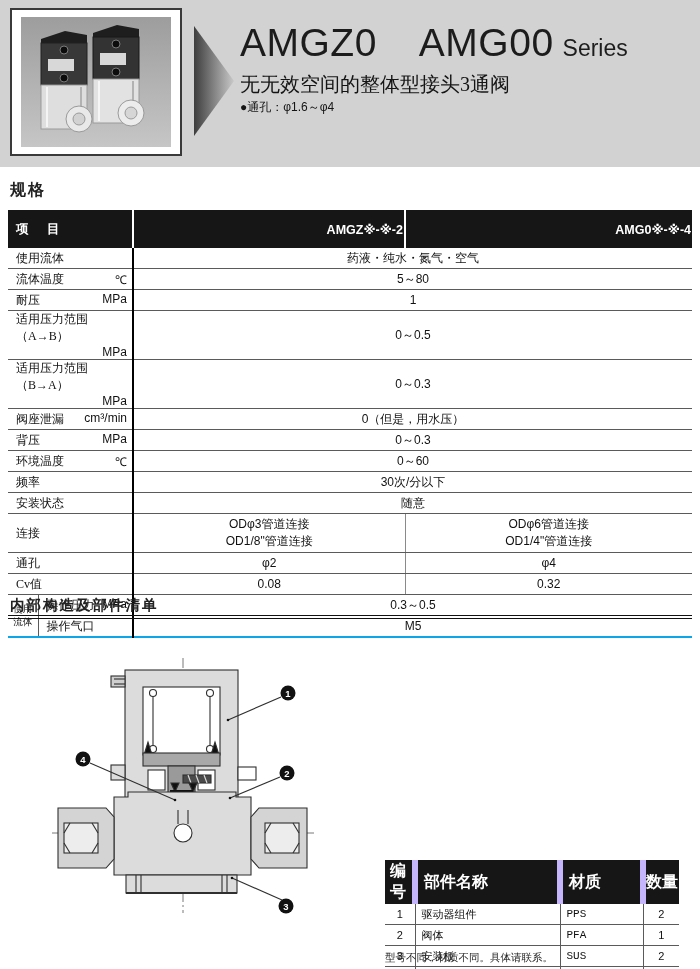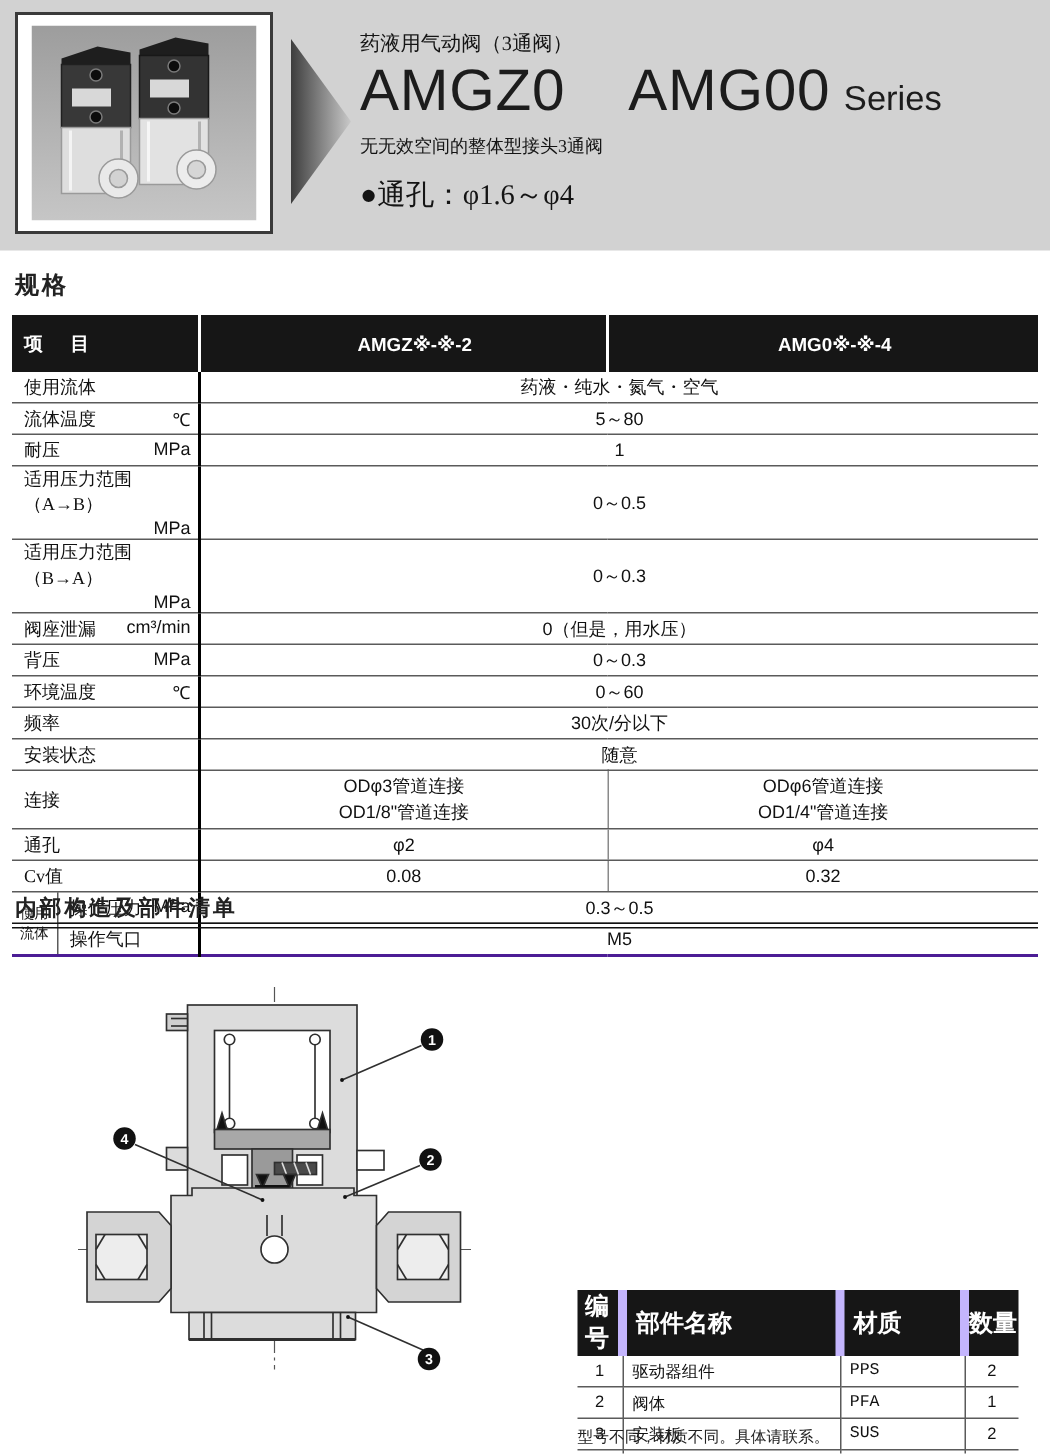--- a/index.html
+++ b/index.html
@@ -10,38 +10,38 @@
   .band{position:absolute;left:0;top:0;width:700px;height:167px;background:#d2d2d2;}
   .photo-box{position:absolute;left:10px;top:8px;width:168px;height:144px;background:#fff;
              border:2px solid #3a3a3a;display:flex;align-items:center;justify-content:center;}
   .arrow-wrap{position:absolute;left:194px;top:26px;}
   .head-text{position:absolute;left:240px;top:20px;width:450px;}
   .cat{font-family:"Liberation Serif",serif;font-size:13.5px;color:#141414;}
   .title-row{margin-top:1px;white-space:nowrap;}
   .big{font-size:39px;color:#1c1c1c;letter-spacing:0.5px;}
   .big.second{margin-left:42px;margin-top:36px;}
   .series{font-size:23px;color:#1c1c1c;margin-left:9px;}
-  .sub{font-family:"Liberation Serif",serif;font-size:12px;margin-top:6px;color:#141414;}
-  .bullet{font-family:Liberation Serif, serif;font-size:19px;margin-top:11px;color:#141414;}
+  .sub{font-family:"Liberation Serif",serif;font-size:20px;margin-top:6px;color:#141414;}
+  .bullet{font-family:Liberation Sans, sans-serif;font-size:12px;margin-top:1px;color:#141414;}
 
   
   .spec-heading{position:absolute;left:10px;top:180px;font-family:"Liberation Serif",serif;
                 font-size:16px;font-weight:600;color:#222;letter-spacing:2px;}
   .cons-heading{position:absolute;left:10px;top:596px;font-family:"Liberation Serif",serif;
                 font-size:14.5px;font-weight:700;color:#222;letter-spacing:2px;}
   .cons-rule{position:absolute;left:8px;top:615px;width:684px;height:2px;
              border-top:1px solid #111;border-bottom:1px solid #111;}
 
   
   table{border-collapse:collapse;table-layout:fixed;}
   .spec-table{position:absolute;left:8px;top:210px;width:684px;font-size:12px;
-              border-bottom:2px solid #4c1d95;}
+              border-bottom:2px solid #0ea5e9;}
   .spec-table th{background:#161616;color:#fff;height:36px;font-size:12.5px;font-weight:bold;}
   .spec-table th.h-item{text-align:left;padding-left:8px;letter-spacing:3px;}
-  .spec-table th.h-col{text-align:center;border-left:2px solid #fff;padding-left:16px;}
+  .spec-table th.h-col{text-align:right;border-left:2px solid #fff;padding-left:16px;}
   .spec-table td{height:18px;border-bottom:1px solid #5a5a5a;vertical-align:middle;}
   .spec-table td.lab{font-family:"Liberation Serif",serif;padding:0 5px 0 8px;}
   .spec-table td.lab .lt{float:left;}
   .spec-table td.lab .unit{float:right;font-family:"Liberation Sans",sans-serif;}
   .spec-table td.lab{border-right:2px solid #000;margin-left:28px;}
   .spec-table td.grp{font-family:"Liberation Serif",serif;font-size:9.5px;text-align:center;
                      padding:0 1px;border-right:1px solid #5a5a5a;}
   .spec-table td.val{text-align:center;}
   .spec-table td.val + td.val{border-left:1px solid #8a8a8a;}
   .spec-table td.val.ml{height:36px;padding:1px 0;}
@@ -112,21 +112,20 @@
         <linearGradient id="ag" x1="0" y1="0" x2="1" y2="0">
           <stop offset="0" stop-color="#3d3d3d"></stop>
             <stop offset="1" stop-color="#c9c9c9"></stop>
         </linearGradient>
       </defs>
       <polygon points="0,0 40,55 0,110" fill="url(#ag)"></polygon>
     </svg>
   </div>
 
   <div class="head-text">
-    <div class="cat">药液用气动阀（3通阀）</div>
     <div class="title-row"><span class="big">AMGZ0</span><span class="big second">AMG00</span><span class="series">Series</span></div>
     <div class="sub">无无效空间的整体型接头3通阀</div>
     <div class="bullet">●通孔：φ1.6～φ4</div>
   </div>
 </div>
 
 <div class="spec-heading">规格</div>
 
 <table class="spec-table">
   <colgroup>

